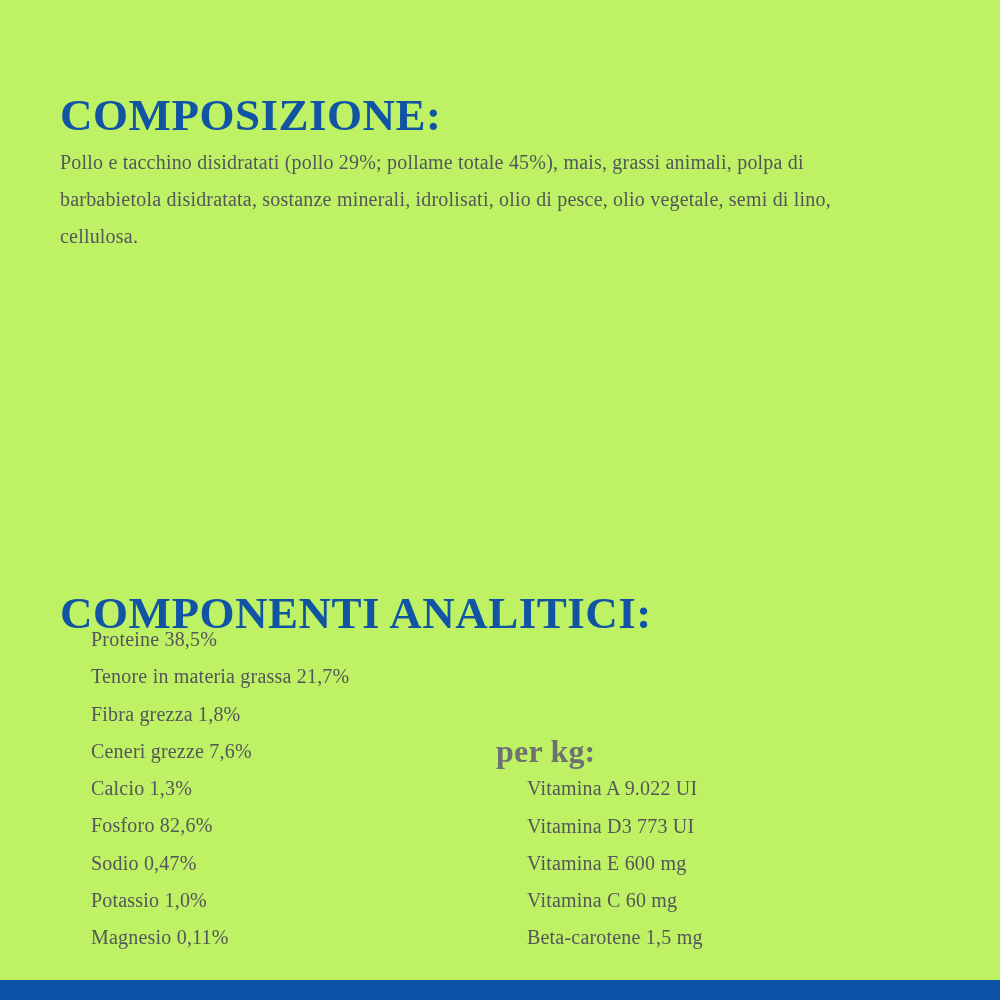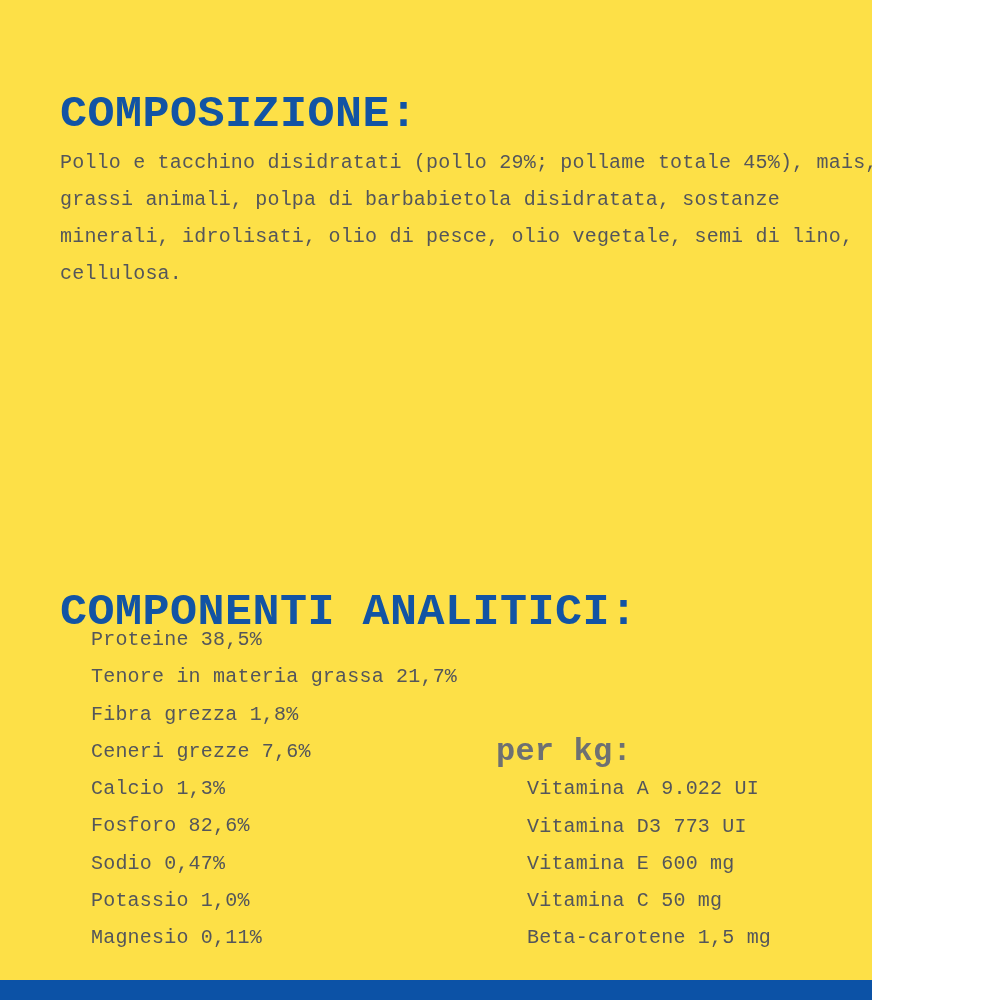--- a/index.html
+++ b/index.html
@@ -2,25 +2,25 @@
 <html><head>
 <meta charset="utf-8">
 <style>
   html, body {
     margin: 0;
     padding: 0;
     background: #ffffff;
   }
   .page {
     position: relative;
-    width: 872px;
+    width: 1000px;
     height: 1000px;
-    background: #fde047;
+    background: #bef264;
     overflow: hidden;
-    font-family: Liberation Mono, monospace;
+    font-family: Liberation Serif, serif;
   }
   .section-heading {
     position: absolute;
     left: 60px;
     color: #1254a4;
     font-size: 45px;
     font-weight: 800;
     letter-spacing: 0.5px;
     white-space: nowrap;
   }
@@ -117,21 +117,21 @@
   <div id="per-kg-column">
     <div id="per-kg-label">per kg:</div>
     <ul class="body-text" id="per-kg-list">
 
         <li>Vitamina A 9.022 UI</li>
 
         <li>Vitamina D3 773 UI</li>
 
         <li>Vitamina E 600 mg</li>
 
-        <li>Vitamina C 50 mg</li>
+        <li>Vitamina C 60 mg</li>
 
         <li>Beta-carotene 1,5 mg</li>
       </ul>
   </div>
 
   <div id="footer-bar"></div>
 
 </div>
 
 </body></html>

